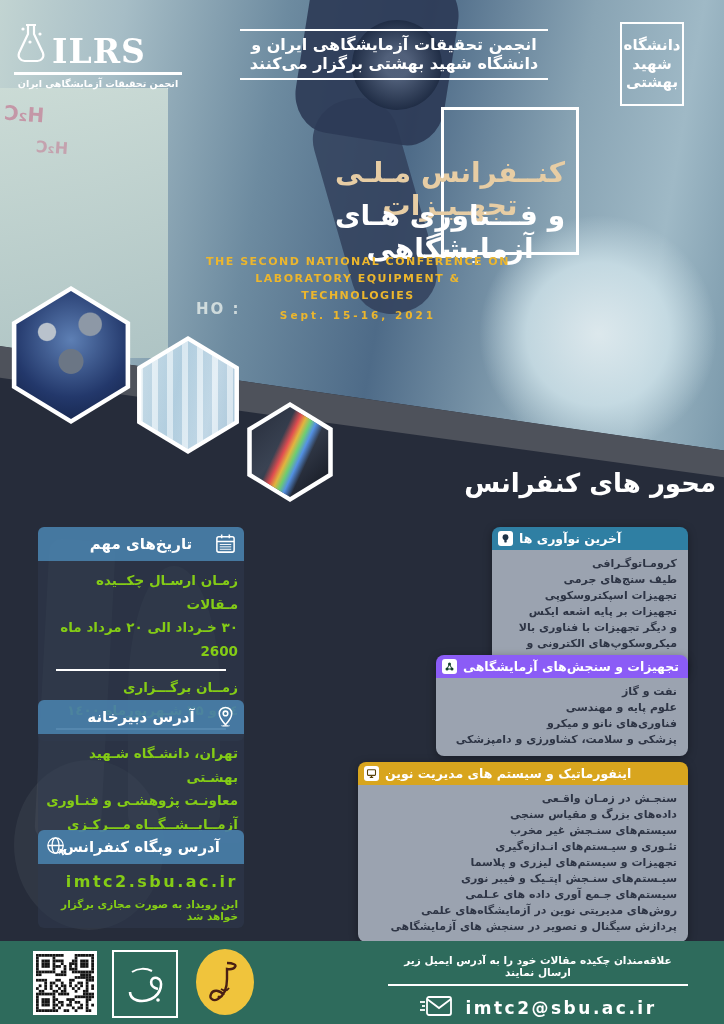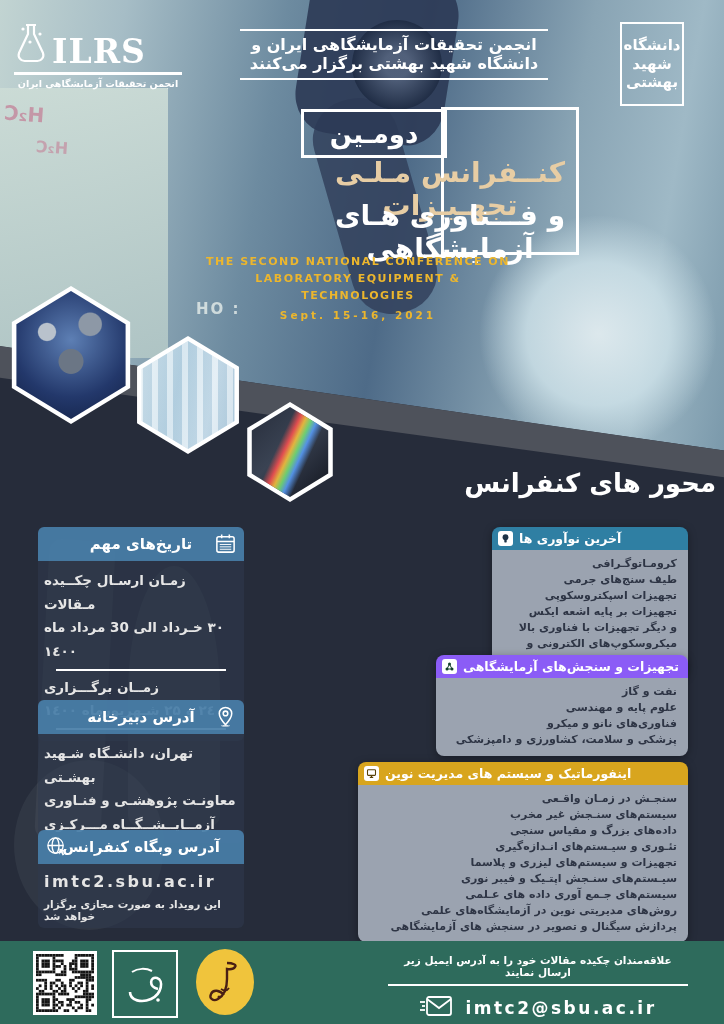--- a/index.html
+++ b/index.html
@@ -81,21 +81,21 @@
   .thead-label{color:#fff;font-size:12.5px;font-weight:bold;direction:rtl;white-space:nowrap;}
   .tbody{background:#9ba3b0;padding:6px 11px 8px;direction:rtl;text-align:right;}
   .tbody ul{margin:0;padding:0;list-style:none;}
   .tbody li{font-size:11px;font-weight:600;color:#2e3545;line-height:1.45;}
   
   .info-box{position:absolute;left:38px;width:206px;border-radius:6px;overflow:hidden;z-index:4;}
   .ihead{position:relative;background:rgba(72,126,168,.93);height:34px;display:flex;align-items:center;
       justify-content:center;color:#fff;font-weight:bold;font-size:15px;}
   .ihead .icon-right{position:absolute;right:7px;top:5px;}
   .ihead .icon-left{position:absolute;left:7px;top:5px;}
-  .ibody{background:rgba(47,58,79,.55);color:#e5e5e5;text-align:left;padding:8px 6px 6px;}
+  .ibody{background:rgba(47,58,79,.55);color:#84cc16;text-align:right;padding:8px 6px 6px;}
   .iline{font-size:13.5px;font-weight:bold;line-height:1.75;}
   .idiv{height:2px;background:#fff;margin:5px 12px;}
   .iurl{font-size:16px;font-weight:bold;letter-spacing:2.5px;direction:ltr;}
   .inote{font-size:10.5px;font-weight:bold;margin-top:7px;}
   .boxA{top:527px;} .boxB{top:700px;} .boxC{top:830px;}
   
   .footer{position:absolute;left:0;right:0;top:941px;height:83px;background:#2e6b5c;z-index:5;}
   .qr{position:absolute;left:33px;top:10px;width:64px;height:64px;background:#fff;padding:3px;box-sizing:border-box;}
   .sq-logo{position:absolute;left:112px;top:9px;width:62px;height:64px;border:2px solid #fff;
       display:flex;align-items:center;justify-content:center;}
@@ -152,21 +152,20 @@
     </div>
     <div class="ilrs-line"></div>
     <div class="ilrs-caption fa">انجمن تحقیقات آزمایشگاهی ایران</div>
   </div>
 
   <div class="sbu">
     <span class="fa">دانشگاه شهید بهشتی</span>
   </div>
 
   <div class="deco-frame"></div>
-  <div class="ordinal-box fa">دومـین</div>
   <div class="title-fa title-fa1 fa">کنــفرانس  مـلـی  تجهـیـزات</div>
   <div class="title-fa title-fa2 fa">و فـــناوری هـای آزمایشگاهی</div>
   <div class="title-en">
     <div>THE SECOND NATIONAL  CONFERENCE ON</div>
     <div>LABORATORY EQUIPMENT  &amp; TECHNOLOGIES</div>
     <div class="title-date">Sept. 15-16, 2021</div>
   </div>
 
   <div class="topics-heading fa">محور های کنفرانس</div>
 
@@ -223,22 +222,22 @@
           <rect x="1.5" y="1.8" width="8" height="5.6" rx="0.8"></rect>
             <line x1="3.8" y1="9.4" x2="7.2" y2="9.4"></line>
             <line x1="5.5" y1="7.4" x2="5.5" y2="9.4"></line>
         </svg>
       </span>
       <span class="thead-label">اینفورماتیک و سیستم های مدیریت نوین</span>
     </div>
     <div class="tbody">
       <ul>
         <li>سنجـش در زمـان واقـعی</li>
+        <li>داده‌های بزرگ و مقیاس سنجی</li>
         <li>سیستم‌های سنـجش غیر مخرب</li>
-        <li>داده‌های بزرگ و مقیاس سنجی</li>
         <li>تئـوری و سیـستم‌های انـدازه‌گیری</li>
         <li>تجهیزات و سیستم‌های لیزری و پلاسما</li>
         <li>سیـستم‌های سنـجش اپتـیک و فیبر نوری</li>
         <li>سیستم‌های جـمع آوری داده های عـلمی</li>
         <li>روش‌های مدیریتی نوین در آزمایشگاه‌های علمی</li>
         <li>پردازش سیگنال و تصویر در سنجش های آزمایشگاهی</li>
       </ul>
     </div>
   </div>
 
@@ -254,21 +253,21 @@
               <line x1="6" y1="13" x2="18" y2="13"></line>
               <line x1="6" y1="15.5" x2="18" y2="15.5"></line>
               <line x1="6" y1="18" x2="18" y2="18"></line>
             </g>
         </svg>
       </span>
       <span>تاریخ‌های مهم</span>
     </div>
     <div class="ibody fa">
       <div class="iline">زمـان ارسـال چکــیده مـقالات</div>
-      <div class="iline">۳۰ خـرداد الی 30 مرداد ماه ۱٤۰۰</div>
+      <div class="iline">۳۰ خـرداد الی ۲۰ مرداد ماه 2600</div>
       <div class="idiv"></div>
       <div class="iline">زمــان برگـــزاری</div>
       <div class="iline">۲٤ و ۲۵ شـهریورماه ۱٤۰۰</div>
       <div class="idiv"></div>
     </div>
   </div>
 
   <div class="info-box boxB">
     <div class="ihead fa">
       <span class="icon-right">

